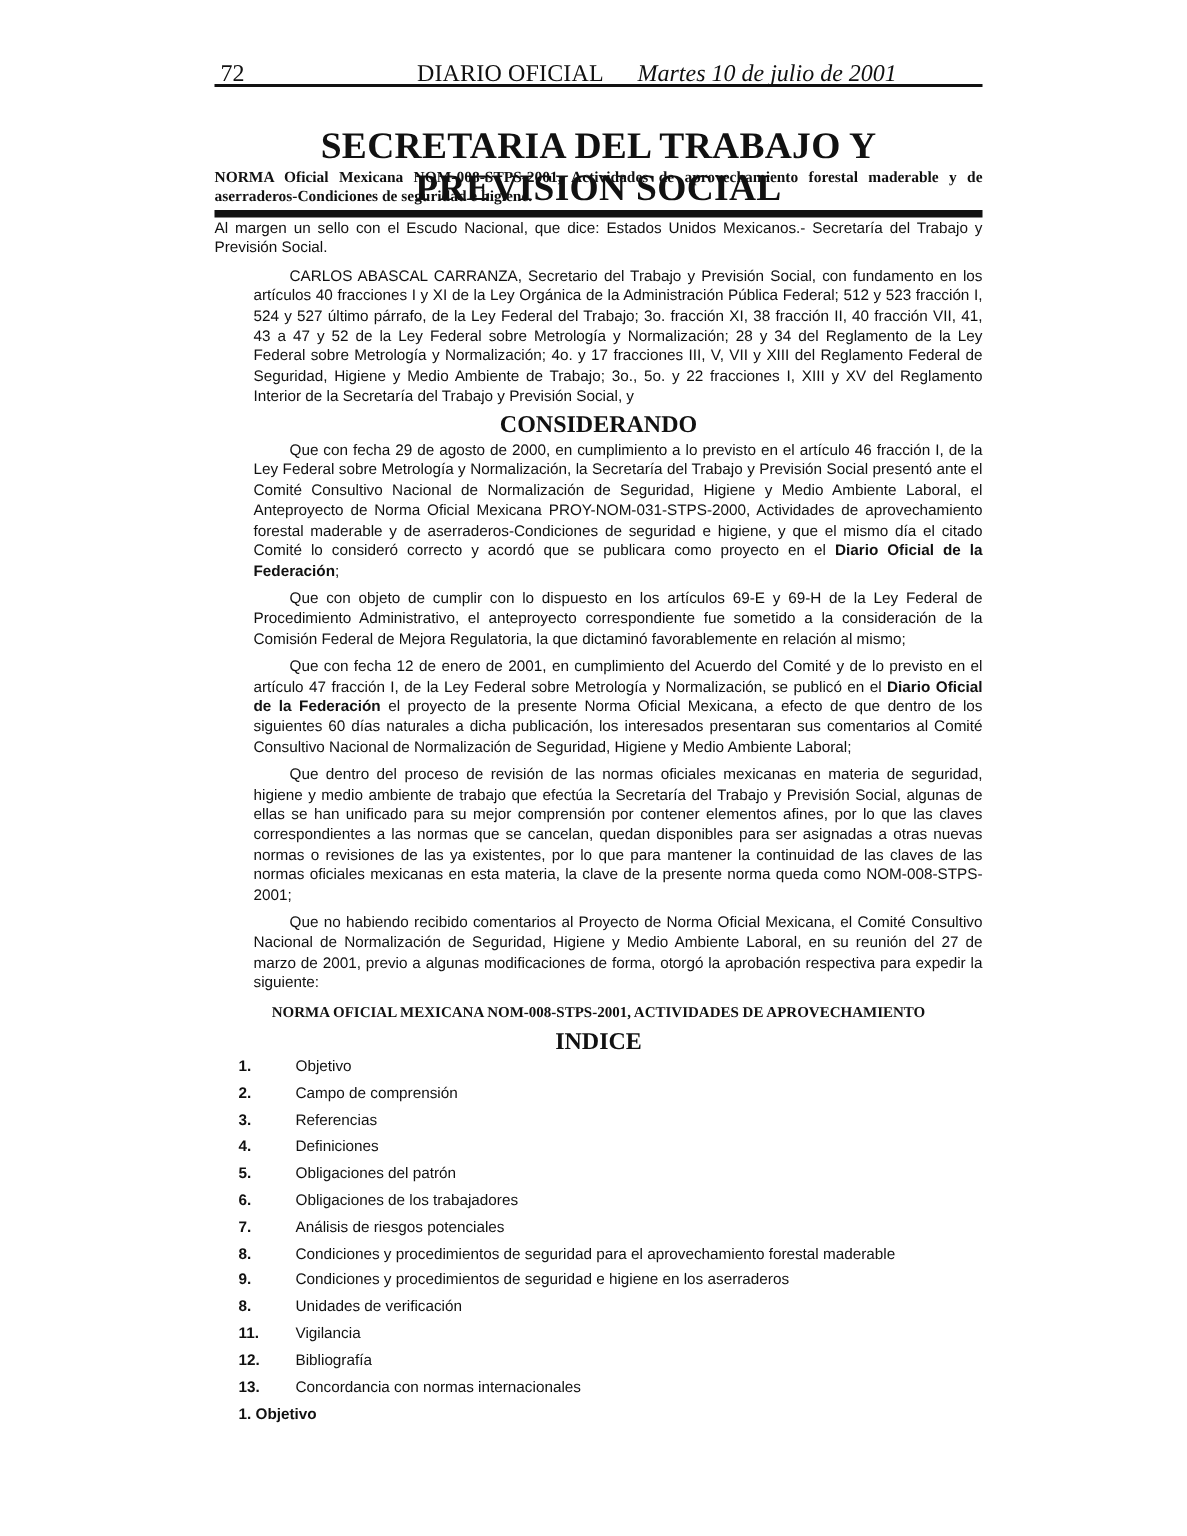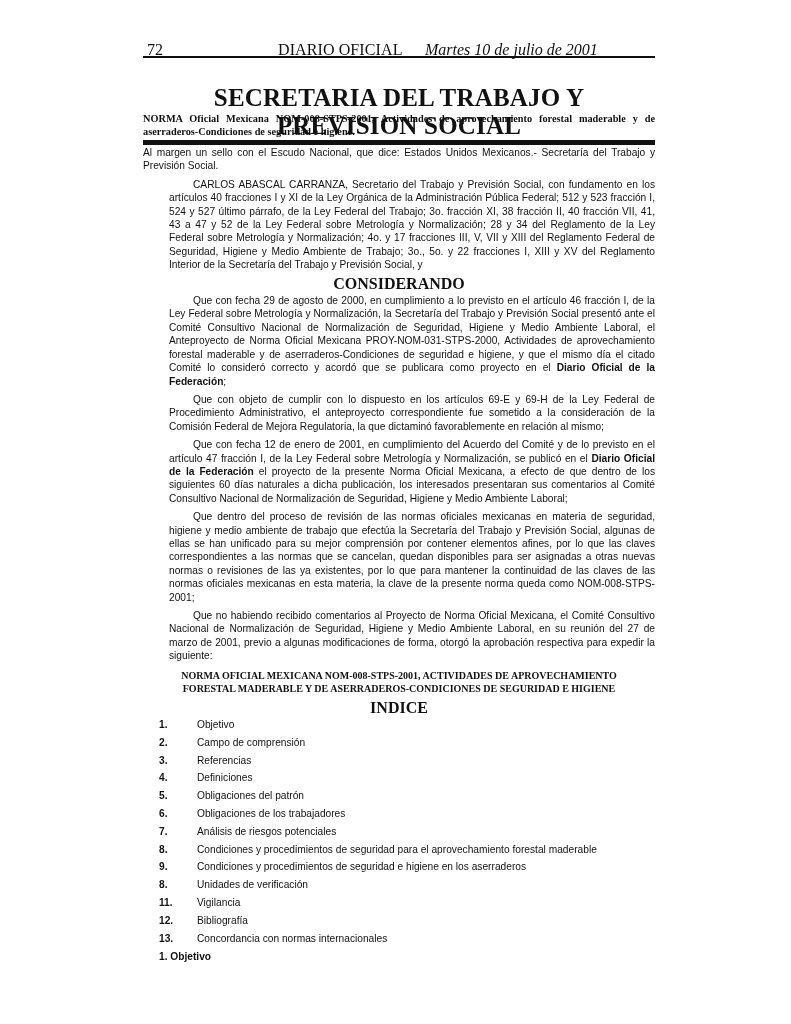--- a/index.html
+++ b/index.html
@@ -60,21 +60,20 @@
     <p class="ind">Que con objeto de cumplir con lo dispuesto en los artículos 69-E y 69-H de la Ley Federal de Procedimiento Administrativo, el anteproyecto correspondiente fue sometido a la consideración de la Comisión Federal de Mejora Regulatoria, la que dictaminó favorablemente en relación al mismo;</p>
 
     <p class="ind"><span>Que con fecha 12 de enero de 2001, en cumplimiento del Acuerdo del Comité y de lo previsto en el artículo 47 fracción I, de la Ley Federal sobre Metrología y Normalización, se publicó en el </span><span class="b">Diario Oficial de la Federación</span><span> el proyecto de la presente Norma Oficial Mexicana, a efecto de que dentro de los siguientes 60 días naturales a dicha publicación, los interesados presentaran sus comentarios al Comité Consultivo Nacional de Normalización de Seguridad, Higiene y Medio Ambiente Laboral;</span></p>
 
     <p class="ind">Que dentro del proceso de revisión de las normas oficiales mexicanas en materia de seguridad, higiene y medio ambiente de trabajo que efectúa la Secretaría del Trabajo y Previsión Social, algunas de ellas se han unificado para su mejor comprensión por contener elementos afines, por lo que las claves correspondientes a las normas que se cancelan, quedan disponibles para ser asignadas a otras nuevas normas o revisiones de las ya existentes, por lo que para mantener la continuidad de las claves de las normas oficiales mexicanas en esta materia, la clave de la presente norma queda como NOM-008-STPS-2001;</p>
 
     <p class="ind">Que no habiendo recibido comentarios al Proyecto de Norma Oficial Mexicana, el Comité Consultivo Nacional de Normalización de Seguridad, Higiene y Medio Ambiente Laboral, en su reunión del 27 de marzo de 2001, previo a algunas modificaciones de forma, otorgó la aprobación respectiva para expedir la siguiente:</p>
 
     <p class="nom-heading">
       <span>NORMA OFICIAL MEXICANA NOM-008-STPS-2001, ACTIVIDADES DE APROVECHAMIENTO</span><br>
-      <span>FORESTAL MADERABLE Y DE ASERRADEROS-CONDICIONES DE SEGURIDAD E HIGIENE</span>
     </p>
 
     <p class="heading-c">INDICE</p>
 
     <ul class="index">
       <li>
           <span class="num">1.</span>
           <span>Objetivo</span>
         </li>
       <li>

